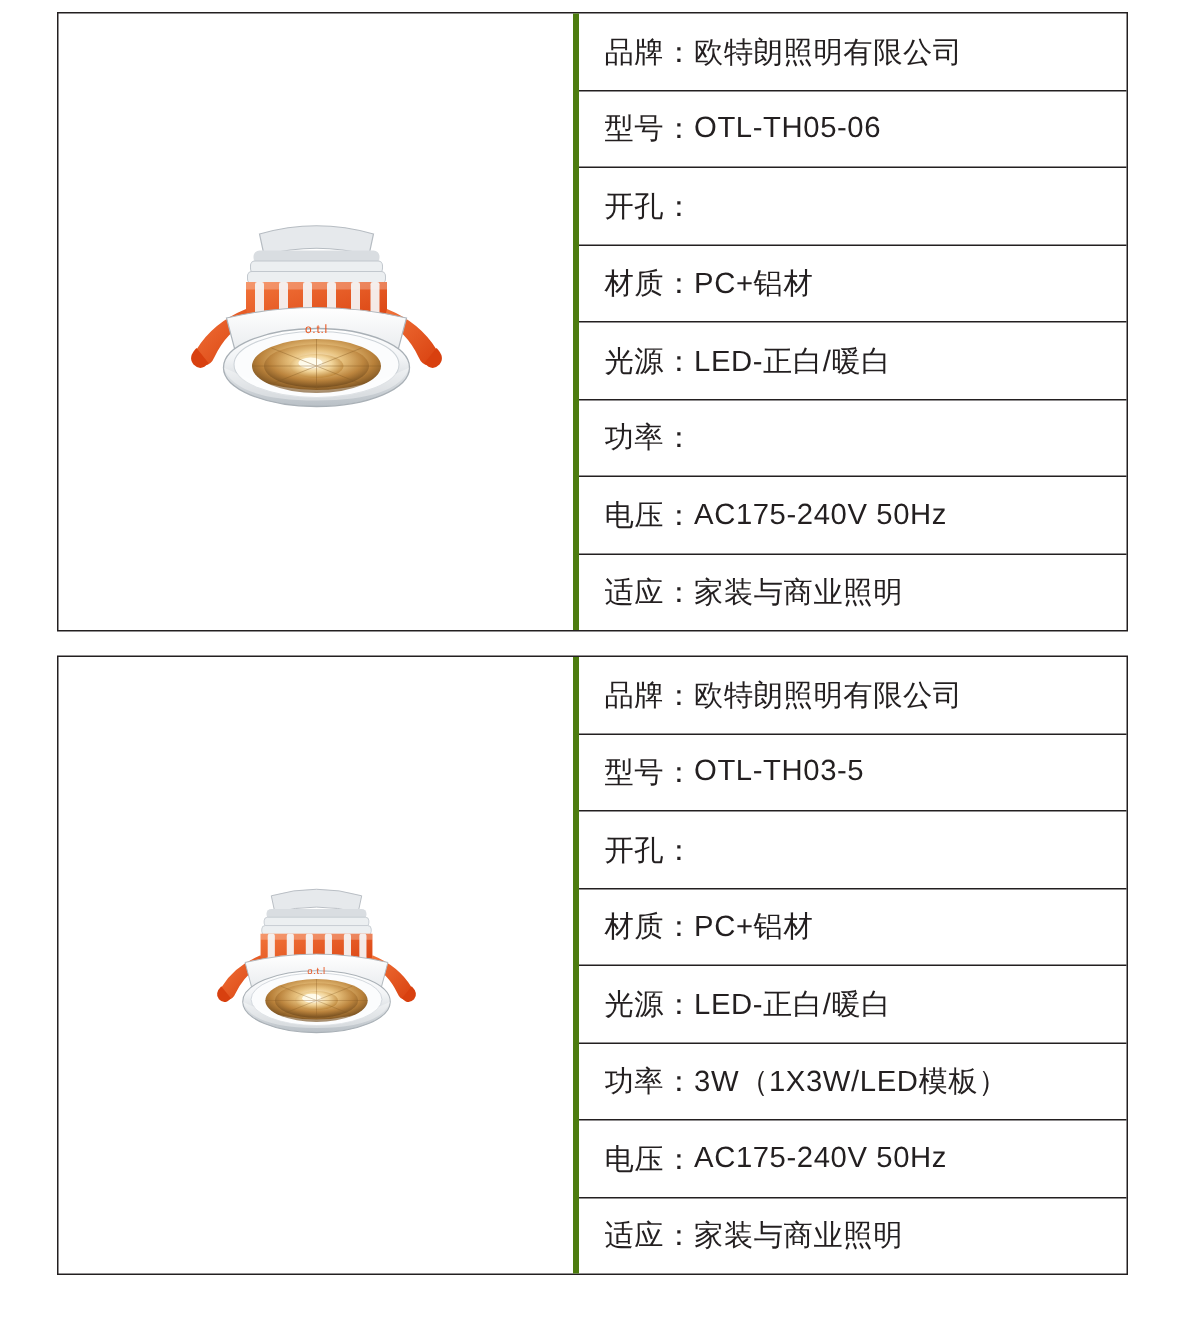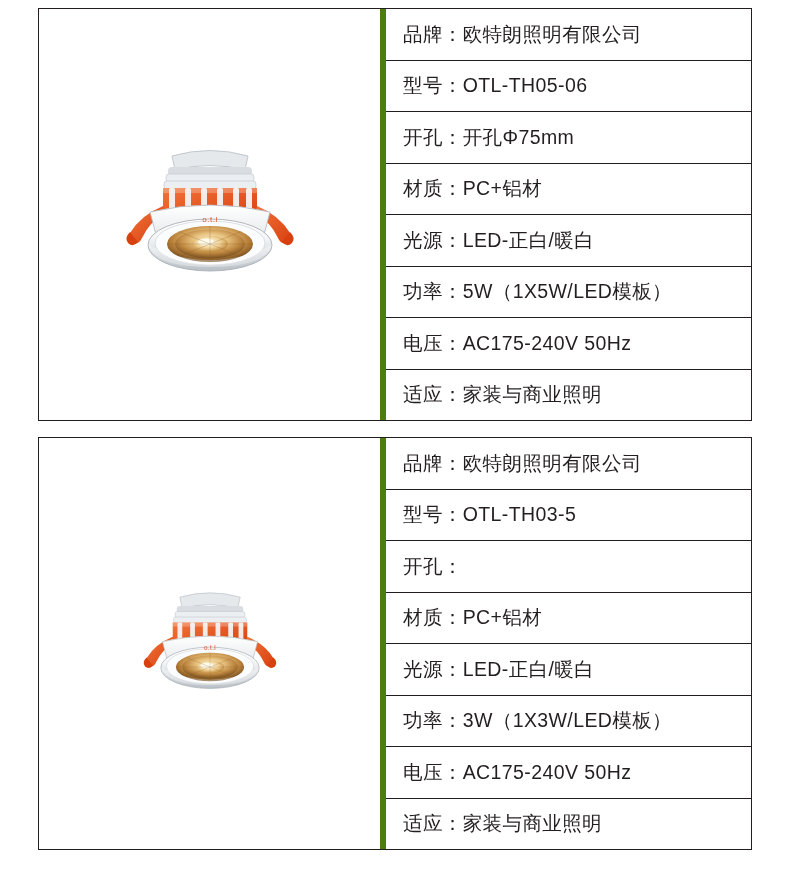--- a/index.html
+++ b/index.html
@@ -28,21 +28,21 @@
     display: flex;
     background: #fff;
   }
   .card-1 { top: 8px; height: 413px; }
   .card-2 { top: 437px; height: 413px; }
 
   .image-pane {
     width: 347px;
     flex: 0 0 347px;
     position: relative;
-    border-right: 6px solid #4d7c0f;
+    border-right: 4px solid #4d7c0f;
     overflow: hidden;
   }
   .spec-pane {
     flex: 1 1 auto;
     display: flex;
     flex-direction: column;
   }
   .spec-row {
     flex: 1 1 0;
     display: flex;
@@ -164,33 +164,31 @@
       <div class="spec-row">
         <span class="spec-label">品牌：</span>
         <span class="spec-value">欧特朗照明有限公司</span>
       </div>
       <div class="spec-row">
         <span class="spec-label">型号：</span>
         <span class="spec-value">OTL-TH05-06</span>
       </div>
       <div class="spec-row">
         <span class="spec-label">开孔：</span>
-        <span class="spec-value">开孔Φ75mm</span>
       </div>
       <div class="spec-row">
         <span class="spec-label">材质：</span>
         <span class="spec-value">PC+铝材</span>
       </div>
       <div class="spec-row">
         <span class="spec-label">光源：</span>
         <span class="spec-value">LED-正白/暖白</span>
       </div>
       <div class="spec-row">
         <span class="spec-label">功率：</span>
-        <span class="spec-value">5W（1X5W/LED模板）</span>
       </div>
       <div class="spec-row">
         <span class="spec-label">电压：</span>
         <span class="spec-value">AC175-240V 50Hz</span>
       </div>
       <div class="spec-row">
         <span class="spec-label">适应：</span>
         <span class="spec-value">家装与商业照明</span>
       </div>
     </div>

